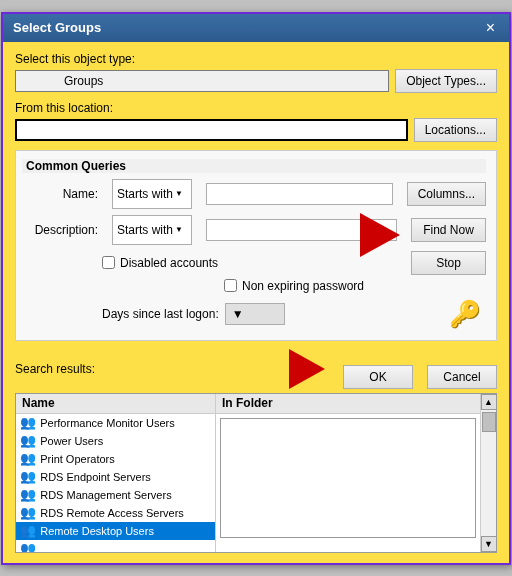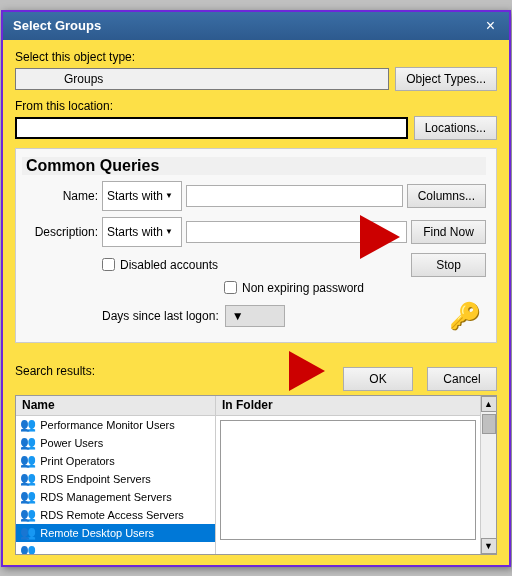--- a/index.html
+++ b/index.html
@@ -79,31 +79,31 @@
       color: #aaa;
       cursor: default;
     }
     .group-box {
       border: 1px solid #ccc;
       background: #f8f8f8;
       padding: 8px 10px 10px;
       margin-bottom: 8px;
     }
     .group-box-label {
-      font-size: 16px;
+      font-size: 12px;
       font-weight: bold;
       background: #f0f0f0;
       padding: 0 4px;
       margin-left: -4px;
       margin-bottom: 6px;
     }
     .query-row {
       display: flex;
       align-items: center;
-      gap: 4px;
+      gap: 14px;
       margin-bottom: 6px;
     }
     .query-label {
       width: 72px;
       font-size: 12px;
       text-align: right;
     }
     .select-combo {
       height: 30px;
       border: 1px solid #adadad;

